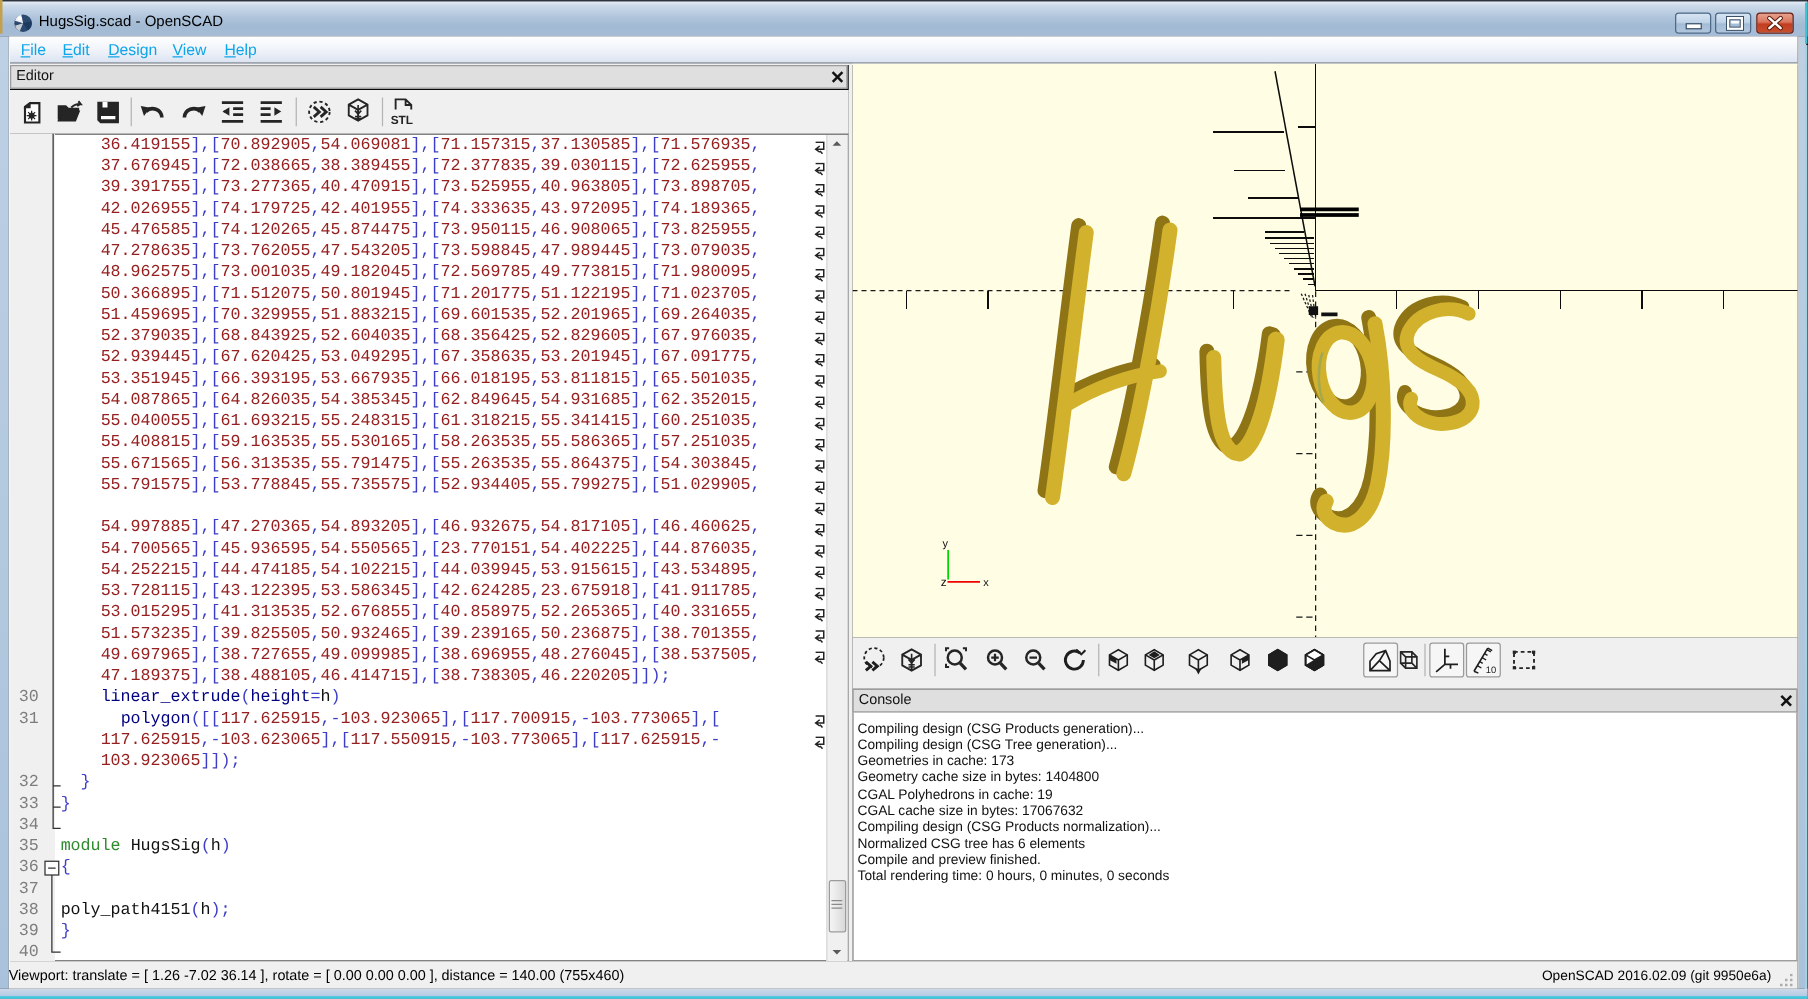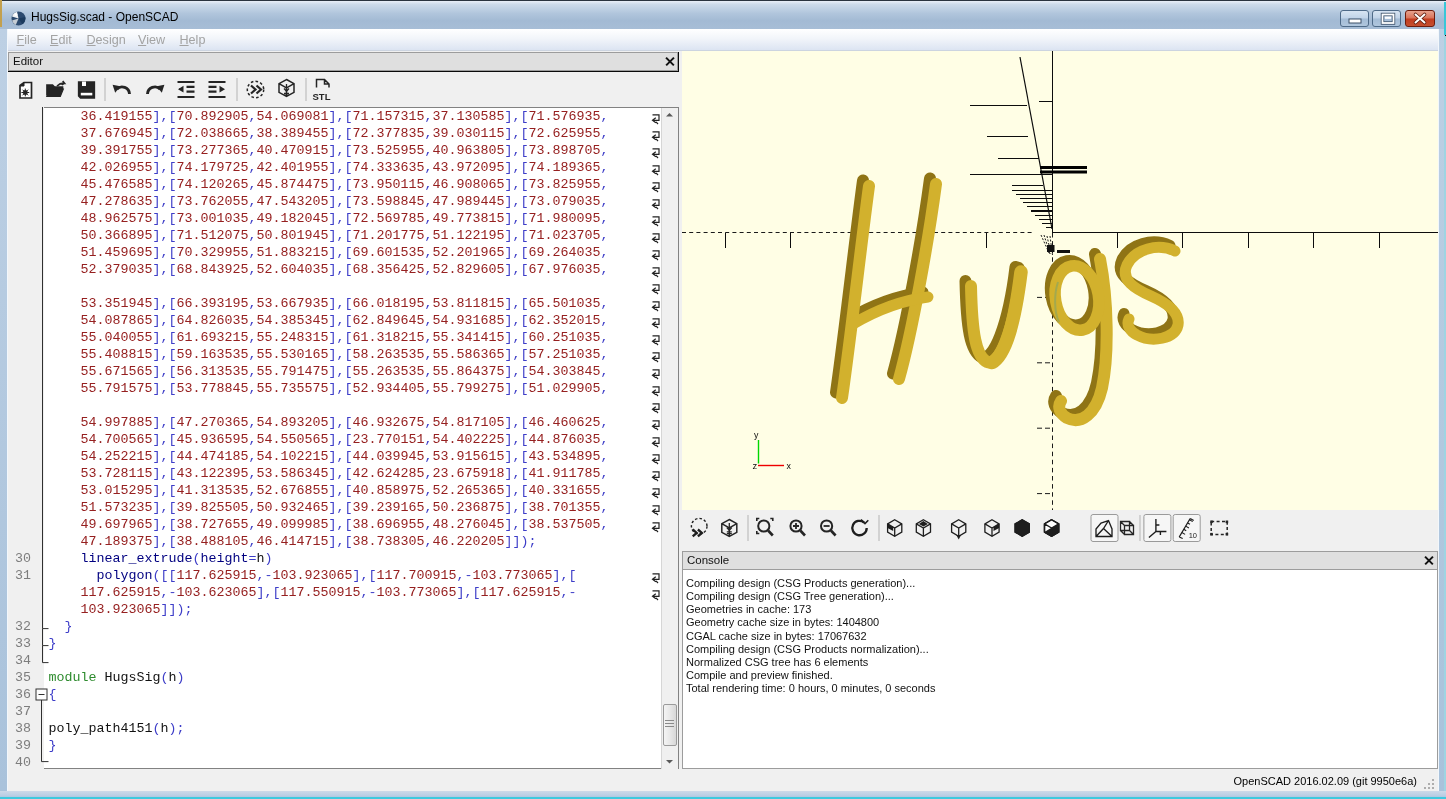--- a/index.html
+++ b/index.html
@@ -1,19 +1,19 @@
 <!DOCTYPE html>
 <html><head><meta charset="utf-8"><style>
 * {margin:0;padding:0;box-sizing:border-box}
 html,body {width:1446px;height:799px;overflow:hidden;background:#0a0a0a;font-family:"Liberation Sans",sans-serif}
 .abs {position:absolute}
 #win {position:absolute;left:0;top:0;width:1446px;height:799px}
 #titlebar {position:absolute;left:0;top:0;width:1446px;height:29px;background:linear-gradient(180deg,#e9eff8 0%,#cddbeb 12%,#b0c5dc 45%,#a3bad4 70%,#a7bdd6 100%);border-top:1px solid #2b3440}
 #menubar {position:absolute;left:8px;top:29px;width:1430px;height:22px;background:linear-gradient(180deg,#ffffff 0%,#f2f5fa 45%,#dce4f2 100%);border-bottom:1px solid #ccd4e0}
-.menuitem {position:absolute;top:32.5px;font-size:12.6px;color:#a3a3a3}
+.menuitem {position:absolute;top:32.5px;font-size:12.6px;color:#0ea5e9}
 #borders .b {position:absolute;background:linear-gradient(180deg,#bdd0e4,#a9c2db)}
 #edhead {position:absolute;left:8px;top:52px;width:670px;height:18.5px;background:#dfdfdf;border:1px solid #9c9c9c;font-size:11.5px;color:#111;line-height:17px;padding-left:4px}
 #edtoolbar {position:absolute;left:8px;top:71.5px;width:671px;height:35px;background:#f0f0f0}
 #edcode {position:absolute;left:8px;top:106.5px;width:671px;height:662.5px;background:#fff;border-top:1px solid #828282;border-bottom:1px solid #828282;border-right:1px solid #828282}
 #gutterbg {position:absolute;left:8px;top:107px;width:36px;height:662px;background:#f0f0f0}
 p {position:absolute;left:48.5px;margin:0;font-family:"Liberation Mono",monospace;font-size:13.34px;line-height:17px;white-space:pre;color:#3d3dc8}
 p i {font-style:normal;color:#962020}
 p k {color:#000080}
 p g {color:#2e8b2e}
 p n {color:#111}
@@ -132,20 +132,21 @@
 <p style="top:108.3px">    <i>36.419155</i>],[<i>70.892905</i>,<i>54.069081</i>],[<i>71.157315</i>,<i>37.130585</i>],[<i>71.576935</i>,</p>
 <p style="top:125.3px">    <i>37.676945</i>],[<i>72.038665</i>,<i>38.389455</i>],[<i>72.377835</i>,<i>39.030115</i>],[<i>72.625955</i>,</p>
 <p style="top:142.3px">    <i>39.391755</i>],[<i>73.277365</i>,<i>40.470915</i>],[<i>73.525955</i>,<i>40.963805</i>],[<i>73.898705</i>,</p>
 <p style="top:159.3px">    <i>42.026955</i>],[<i>74.179725</i>,<i>42.401955</i>],[<i>74.333635</i>,<i>43.972095</i>],[<i>74.189365</i>,</p>
 <p style="top:176.3px">    <i>45.476585</i>],[<i>74.120265</i>,<i>45.874475</i>],[<i>73.950115</i>,<i>46.908065</i>],[<i>73.825955</i>,</p>
 <p style="top:193.3px">    <i>47.278635</i>],[<i>73.762055</i>,<i>47.543205</i>],[<i>73.598845</i>,<i>47.989445</i>],[<i>73.079035</i>,</p>
 <p style="top:210.3px">    <i>48.962575</i>],[<i>73.001035</i>,<i>49.182045</i>],[<i>72.569785</i>,<i>49.773815</i>],[<i>71.980095</i>,</p>
 <p style="top:227.3px">    <i>50.366895</i>],[<i>71.512075</i>,<i>50.801945</i>],[<i>71.201775</i>,<i>51.122195</i>],[<i>71.023705</i>,</p>
 <p style="top:244.3px">    <i>51.459695</i>],[<i>70.329955</i>,<i>51.883215</i>],[<i>69.601535</i>,<i>52.201965</i>],[<i>69.264035</i>,</p>
 <p style="top:261.3px">    <i>52.379035</i>],[<i>68.843925</i>,<i>52.604035</i>],[<i>68.356425</i>,<i>52.829605</i>],[<i>67.976035</i>,</p>
+<p style="top:278.3px">    <i>52.939445</i>],[<i>67.620425</i>,<i>53.049295</i>],[<i>67.358635</i>,<i>53.201945</i>],[<i>67.091775</i>,</p>
 <p style="top:295.3px">    <i>53.351945</i>],[<i>66.393195</i>,<i>53.667935</i>],[<i>66.018195</i>,<i>53.811815</i>],[<i>65.501035</i>,</p>
 <p style="top:312.3px">    <i>54.087865</i>],[<i>64.826035</i>,<i>54.385345</i>],[<i>62.849645</i>,<i>54.931685</i>],[<i>62.352015</i>,</p>
 <p style="top:329.3px">    <i>55.040055</i>],[<i>61.693215</i>,<i>55.248315</i>],[<i>61.318215</i>,<i>55.341415</i>],[<i>60.251035</i>,</p>
 <p style="top:346.3px">    <i>55.408815</i>],[<i>59.163535</i>,<i>55.530165</i>],[<i>58.263535</i>,<i>55.586365</i>],[<i>57.251035</i>,</p>
 <p style="top:363.3px">    <i>55.671565</i>],[<i>56.313535</i>,<i>55.791475</i>],[<i>55.263535</i>,<i>55.864375</i>],[<i>54.303845</i>,</p>
 <p style="top:380.3px">    <i>55.791575</i>],[<i>53.778845</i>,<i>55.735575</i>],[<i>52.934405</i>,<i>55.799275</i>],[<i>51.029905</i>,</p>
 <p style="top:414.3px">    <i>54.997885</i>],[<i>47.270365</i>,<i>54.893205</i>],[<i>46.932675</i>,<i>54.817105</i>],[<i>46.460625</i>,</p>
 <p style="top:431.3px">    <i>54.700565</i>],[<i>45.936595</i>,<i>54.550565</i>],[<i>23.770151</i>,<i>54.402225</i>],[<i>44.876035</i>,</p>
 <p style="top:448.3px">    <i>54.252215</i>],[<i>44.474185</i>,<i>54.102215</i>],[<i>44.039945</i>,<i>53.915615</i>],[<i>43.534895</i>,</p>
 <p style="top:465.3px">    <i>53.728115</i>],[<i>43.122395</i>,<i>53.586345</i>],[<i>42.624285</i>,<i>23.675918</i>],[<i>41.911785</i>,</p>
@@ -441,27 +442,29 @@
         <rect x="6.4" y="4.9" width="2.6" height="2.6" fill="#252525" stroke="none"></rect>
       </g>
     </svg>
 <div id="conshead">Console</div>
 <div class="x" style="left:1423.5px;top:555.5px"></div>
 <div id="consbody">
       <div>Compiling design (CSG Products generation)...</div>
       <div>Compiling design (CSG Tree generation)...</div>
       <div>Geometries in cache: 173</div>
       <div>Geometry cache size in bytes: 1404800</div>
+      <div>CGAL Polyhedrons in cache: 19</div>
       <div>CGAL cache size in bytes: 17067632</div>
       <div>Compiling design (CSG Products normalization)...</div>
       <div>Normalized CSG tree has 6 elements</div>
       <div>Compile and preview finished.</div>
       <div>Total rendering time: 0 hours, 0 minutes, 0 seconds</div>
     </div>
 <div id="statusbar">
+ <div class="abs" style="left:-1px;top:6px">Viewport: translate = [ 1.26 -7.02 36.14 ], rotate = [ 0.00 0.00 0.00 ], distance = 140.00 (755x460)</div>
  <div class="abs" style="left:1199px;top:6px;width:210px;text-align:right;white-space:nowrap;font-size:11px">OpenSCAD 2016.02.09 (git 9950e6a)</div>
  <svg class="abs" style="left:1410px;top:10px" width="18" height="11" viewBox="0 0 18 11">
         <g fill="#adadad">
           <rect x="14" y="0" width="2" height="2"></rect>
           <rect x="14" y="4" width="2" height="2"></rect>
           <rect x="14" y="8" width="2" height="2"></rect>
           <rect x="10" y="4" width="2" height="2"></rect>
           <rect x="10" y="8" width="2" height="2"></rect>
           <rect x="6" y="8" width="2" height="2"></rect>
         </g>

